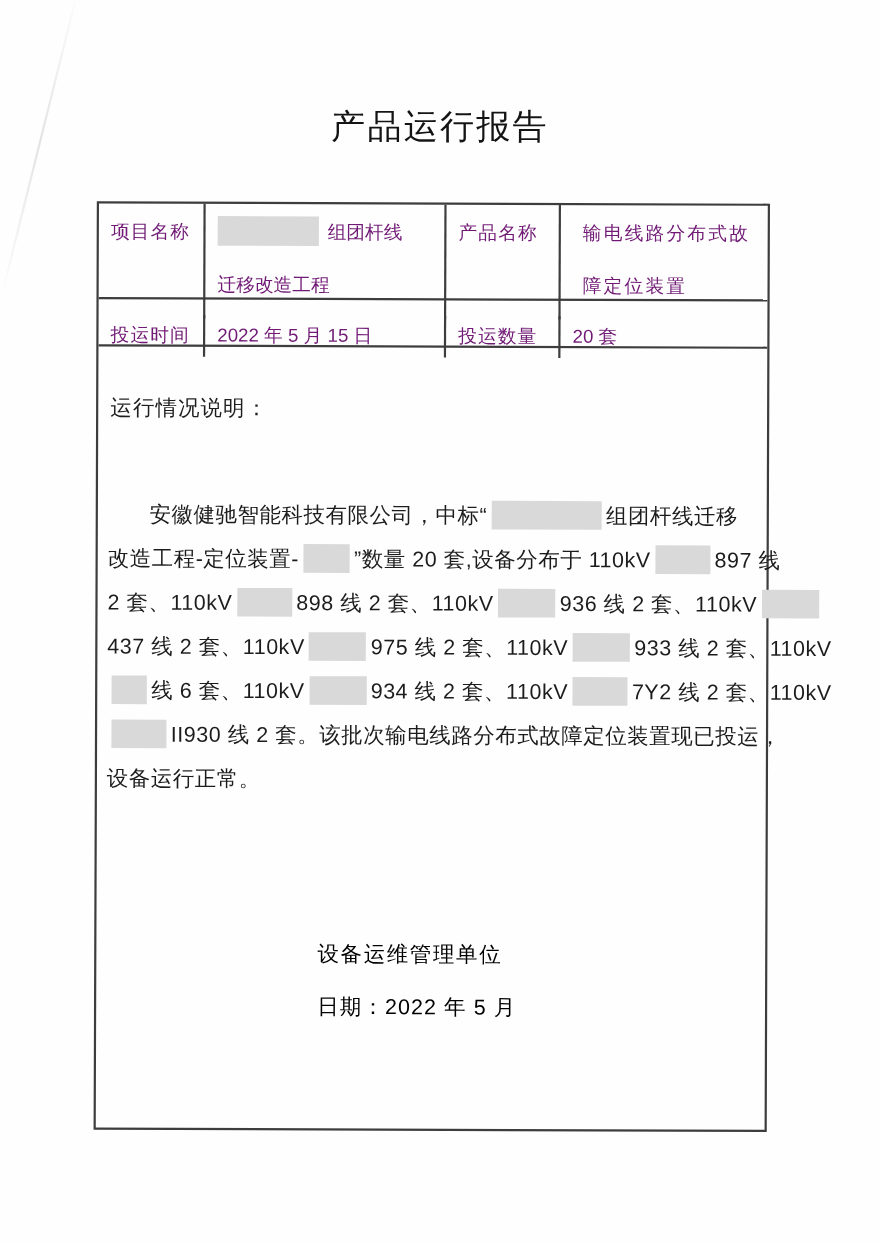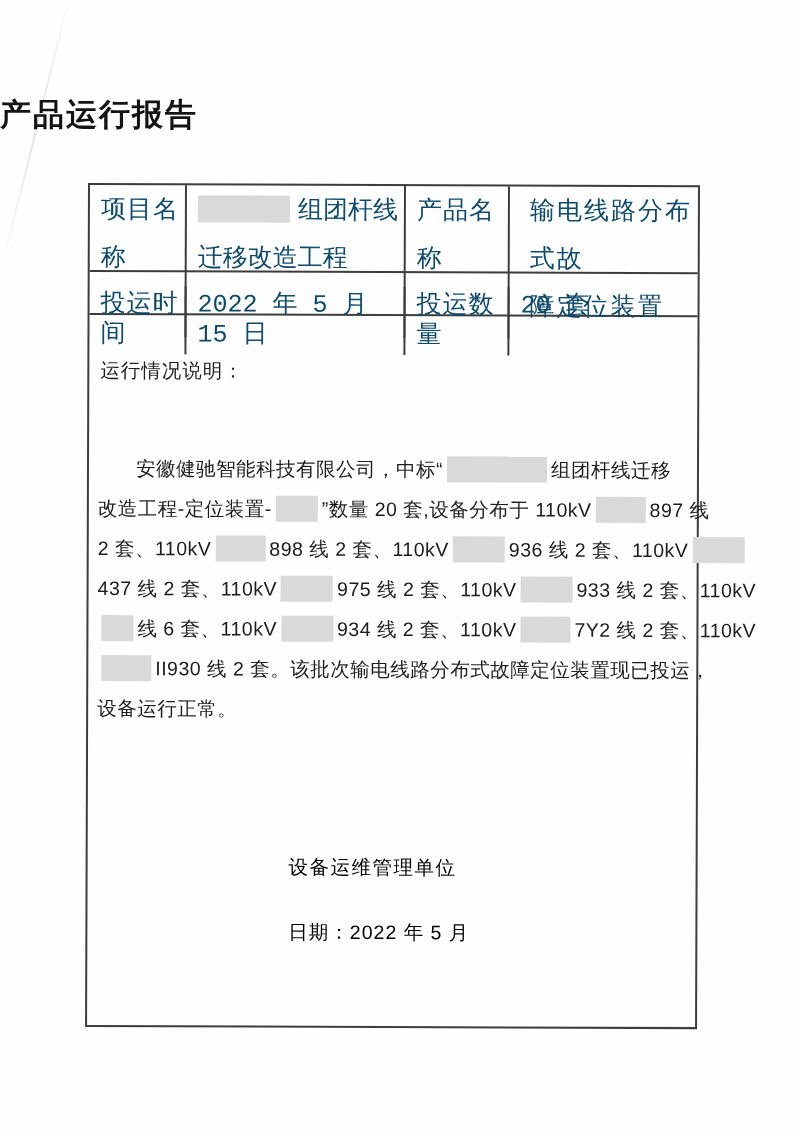--- a/index.html
+++ b/index.html
@@ -25,22 +25,23 @@
     height: 290px;
     background: linear-gradient(to bottom, rgba(200,200,200,0.0), rgba(205,205,205,0.55), rgba(220,220,220,0.0));
     transform: rotate(14deg);
     transform-origin: top left;
   }
   .doc-title {
     position: absolute;
     top: 94px;
     left: 0;
     right: 0;
+    text-align: center;
     font-size: 31px;
-    font-weight: 700;
+    font-weight: 400;
     letter-spacing: 2px;
     color: #141414;
   }
   
   .doc-table {
     position: absolute;
     left: 88px;
     top: 183px;
     width: 612px;
     border: 2px solid #3d3d3d;
@@ -51,23 +52,22 @@
   }
   .t-row {
     display: grid;
     grid-template-columns: 97px 219px 104px 1fr;
     border-bottom: 2px solid #3d3d3d;
   }
   .t-cell {
     border-right: 2px solid #3d3d3d;
     box-sizing: border-box;
     padding: 6px 6px 6px 11px;
-    font-size: 25px;
-    color: #0c4a6e;
-    font-family: Liberation Mono, monospace;
+    font-size: 17px;
+    color: #701a75;
   }
   .t-cell:last-child { border-right: none; }
   .row-1 { height: 85px; }
   .row-1 .t-cell { line-height: 48px; padding-top: 2px; }
   .row-2 { height: 41px; }
   .row-2 .t-cell { line-height: 30px; padding-top: 4px; padding-bottom: 4px; margin-top: 14px; }
   .label-cell { letter-spacing: 1px; }
   .spaced { letter-spacing: 2px; padding-left: 20px; }
   
   .big-cell {
@@ -112,21 +112,21 @@
     margin-bottom: 4px;
   }
   .signature {
     position: absolute;
     left: 201px;
     top: 496px;
     font-size: 19.5px;
     color: #000000;
   }
   .sig-unit { letter-spacing: 1.5px; }
-  .sig-date { margin-top: 38px; letter-spacing: 1px; }
+  .sig-date { margin-top: 21px; letter-spacing: 1px; }
 </style>
 </head>
 <body>
 
 <div class="page">
   <div class="scan-streak"></div>
 
   <div class="doc-title">产品运行报告</div>
 
   <div class="doc-table">

